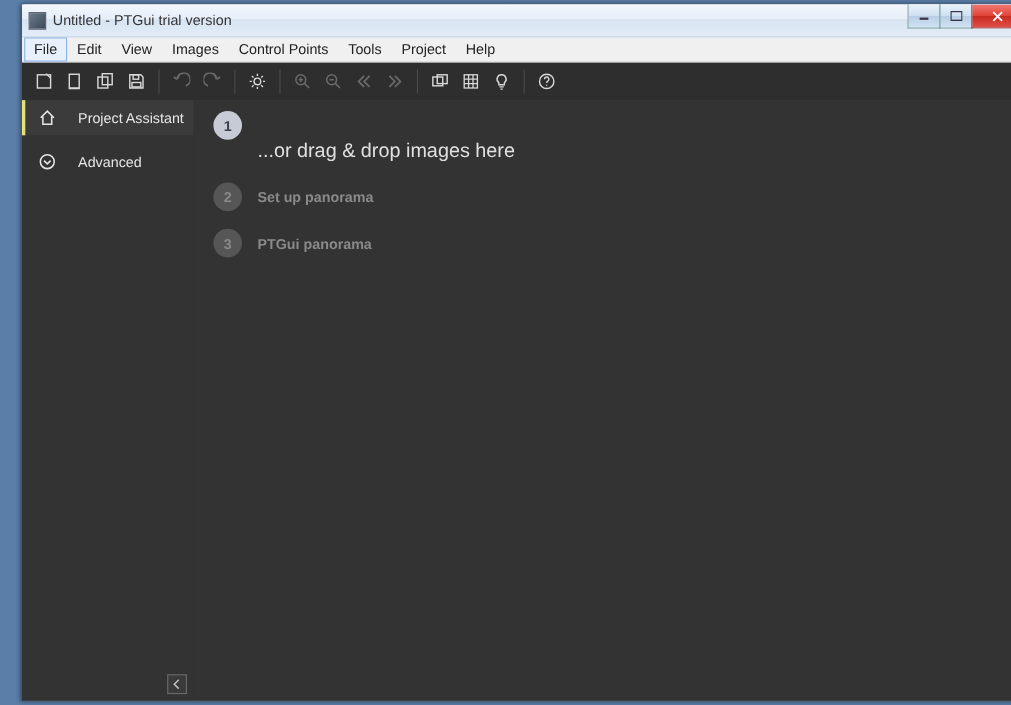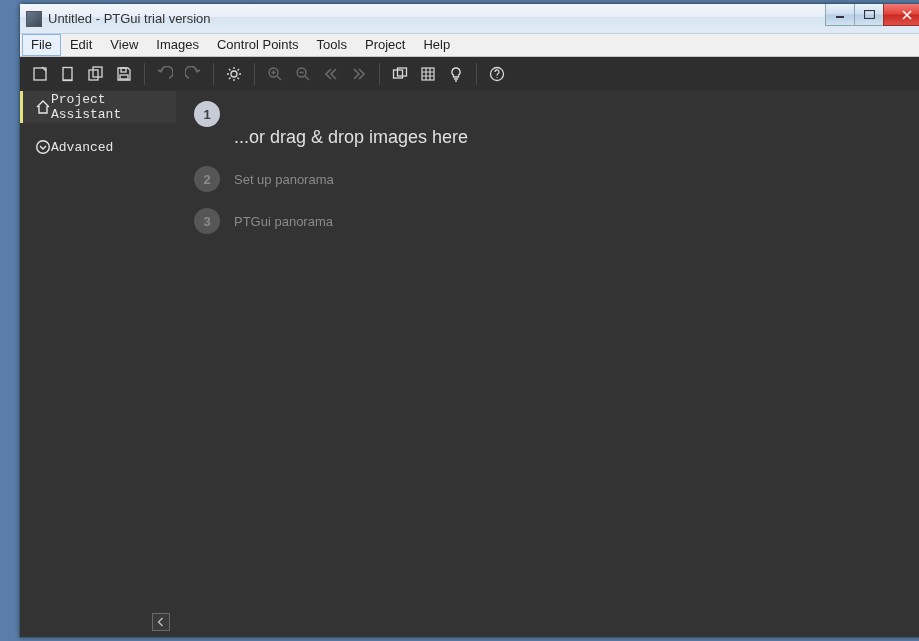--- a/index.html
+++ b/index.html
@@ -121,26 +121,25 @@
     width: 156px;
     background:#333333;
     display:flex;
     flex-direction:column;
     position:relative;
   }
   .side-item {
     height: 32px;
     display:flex;
     align-items:center;
-    gap:0;
+    gap:20px;
     padding-left:12px;
     color:#e6e6e6;
     font-size:13px;
     border-left: 3px solid transparent;
-    font-family: Liberation Mono, monospace;
   }
   .side-item.active {
     background:#3b3b3b;
     border-left-color:#e4e07a;
   }
   .side-item .ic { width:16px; height:16px; display:flex;align-items:center;justify-content:center;}
   .sidebar .collapse {
     position:absolute;
     bottom:6px; right:6px;
     width:18px;height:18px;
@@ -170,21 +169,21 @@
   .stepnum.active { background:#c7cbd6; color:#3a3f4a;}
   .stepnum.inactive { background:#565656; color:#8a8a8a;}
   .loadbtn {
     padding: 4px 14px;
     border:1px solid #6b6b6b;
     background:#3a3a3a;
     color:#e6e6e6;
     font-size:13px;
   }
   .hint { color:#e0e0e0; font-size:18px; padding-left:40px; margin-top:-6px; margin-bottom:18px;}
-  .steptext { color:#8a8a8a; font-size:13px; font-weight:400;}
+  .steptext { color:#8a8a8a; font-size:13px; font-weight:700;}
 </style>
 </head>
 <body>
 
 <div class="window">
 
   <div class="titlebar">
     <div class="app-icon"></div>
     <div class="title">Untitled - PTGui trial version</div>
     <div class="window-controls">

